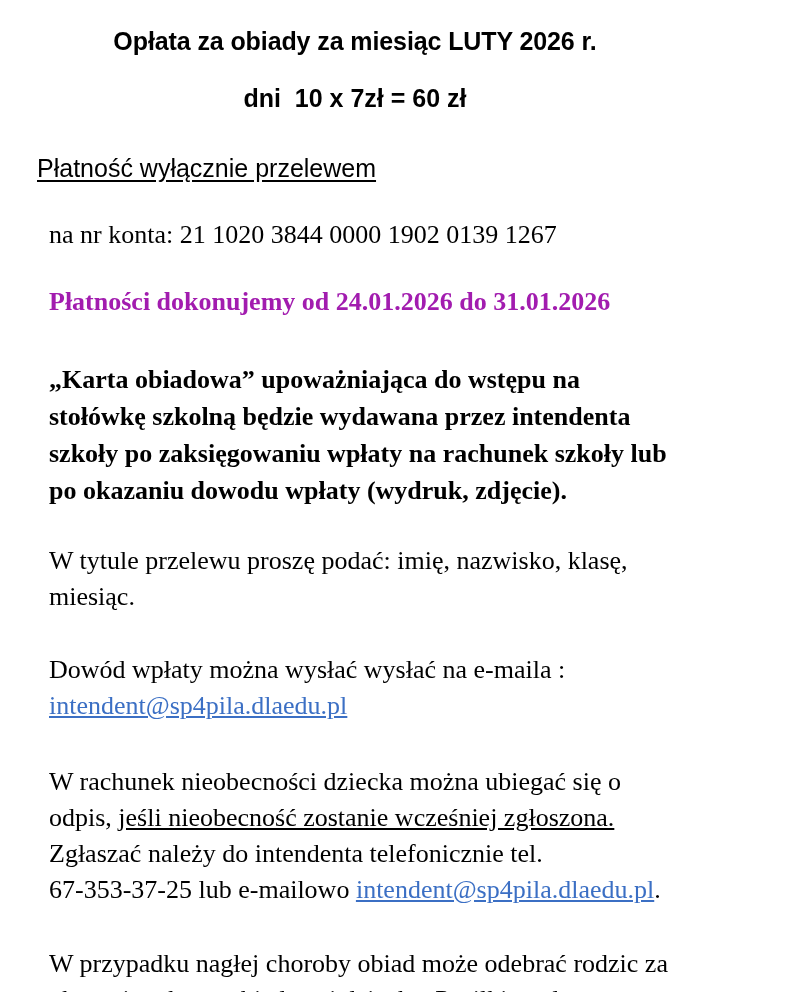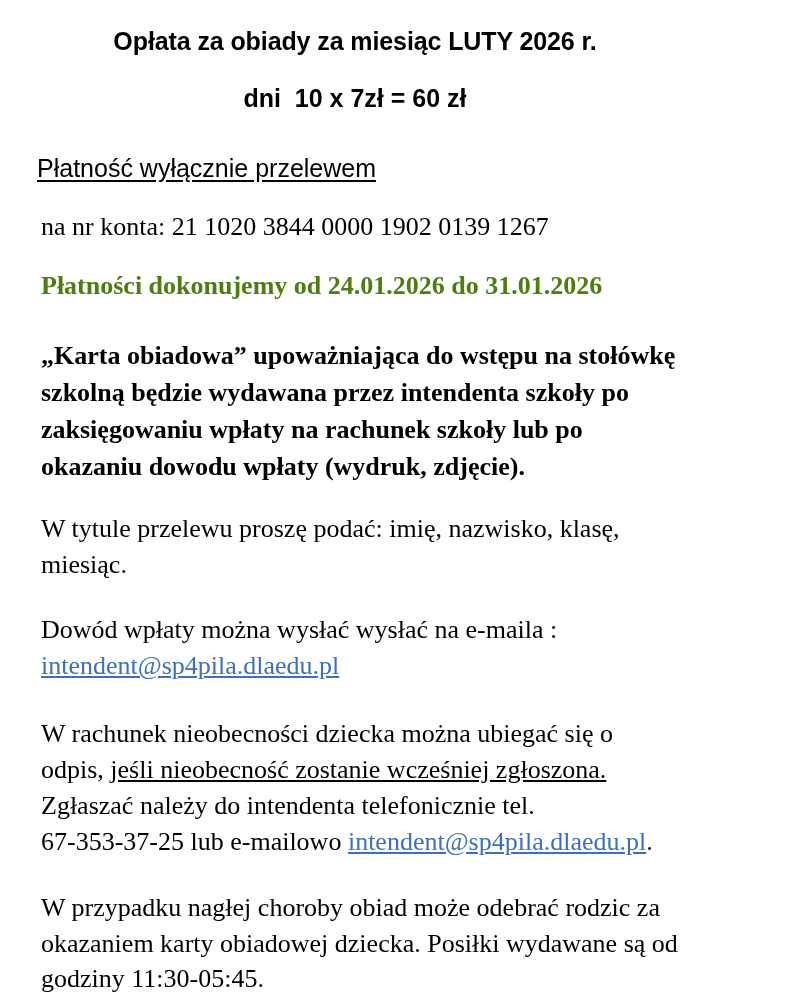--- a/index.html
+++ b/index.html
@@ -60,28 +60,28 @@
     padding-top: 40px;
     text-decoration: underline;
     text-underline-offset: 3px;
     display: block;
     width: max-content;
   }
   .para {
     font-family: "Liberation Serif", "DejaVu Serif", serif;
     font-size: 26px;
     line-height: 1.38;
-    margin: 4px;
+    margin: 12px;
     padding-top: 21px;
     max-width: 748px;
     text-align: left;
   }
   .para.tight-top { padding-top: 19px; }
   .para.red {
-    color: #4d7c0f;
+    color: #a21caf;
     font-weight: bold;
   }
   .para.bold-block {
     font-weight: bold;
     padding-top: 30px;
     line-height: 1.42;
     max-width: 752px;
   }
   .para.last-block { padding-top: 26px; }
   .para.absence-block { padding-top: 28px; }

